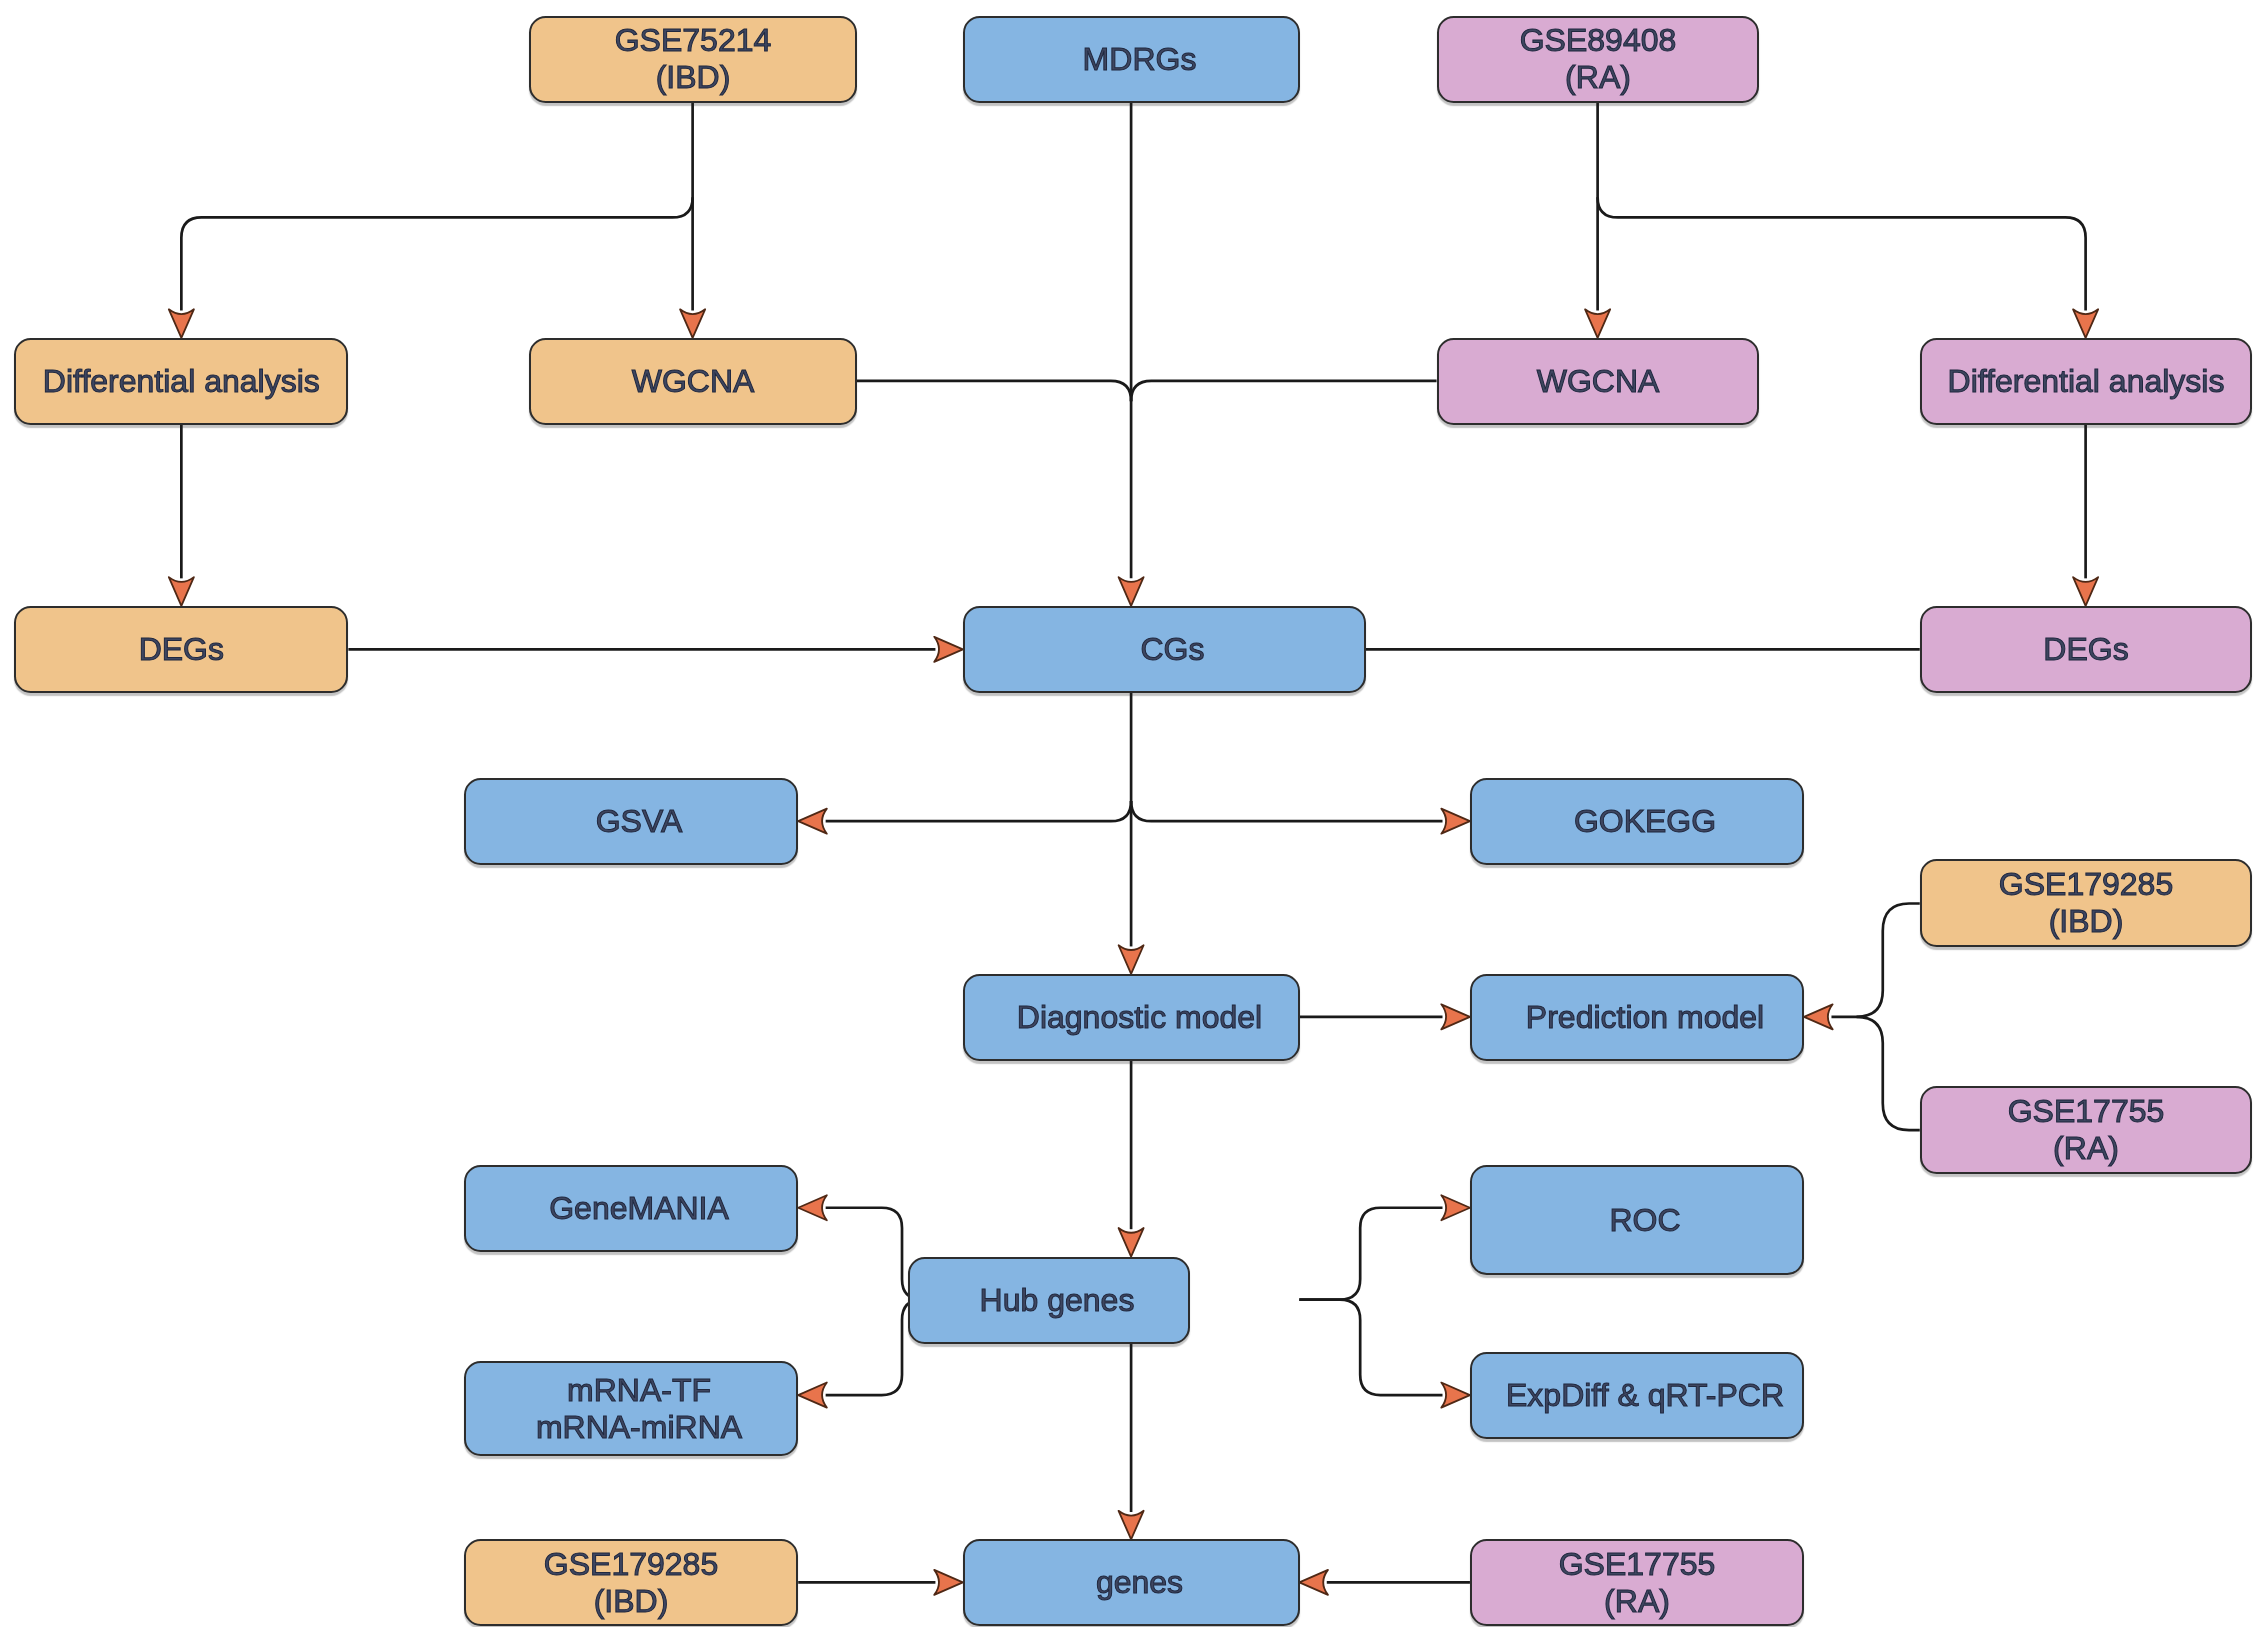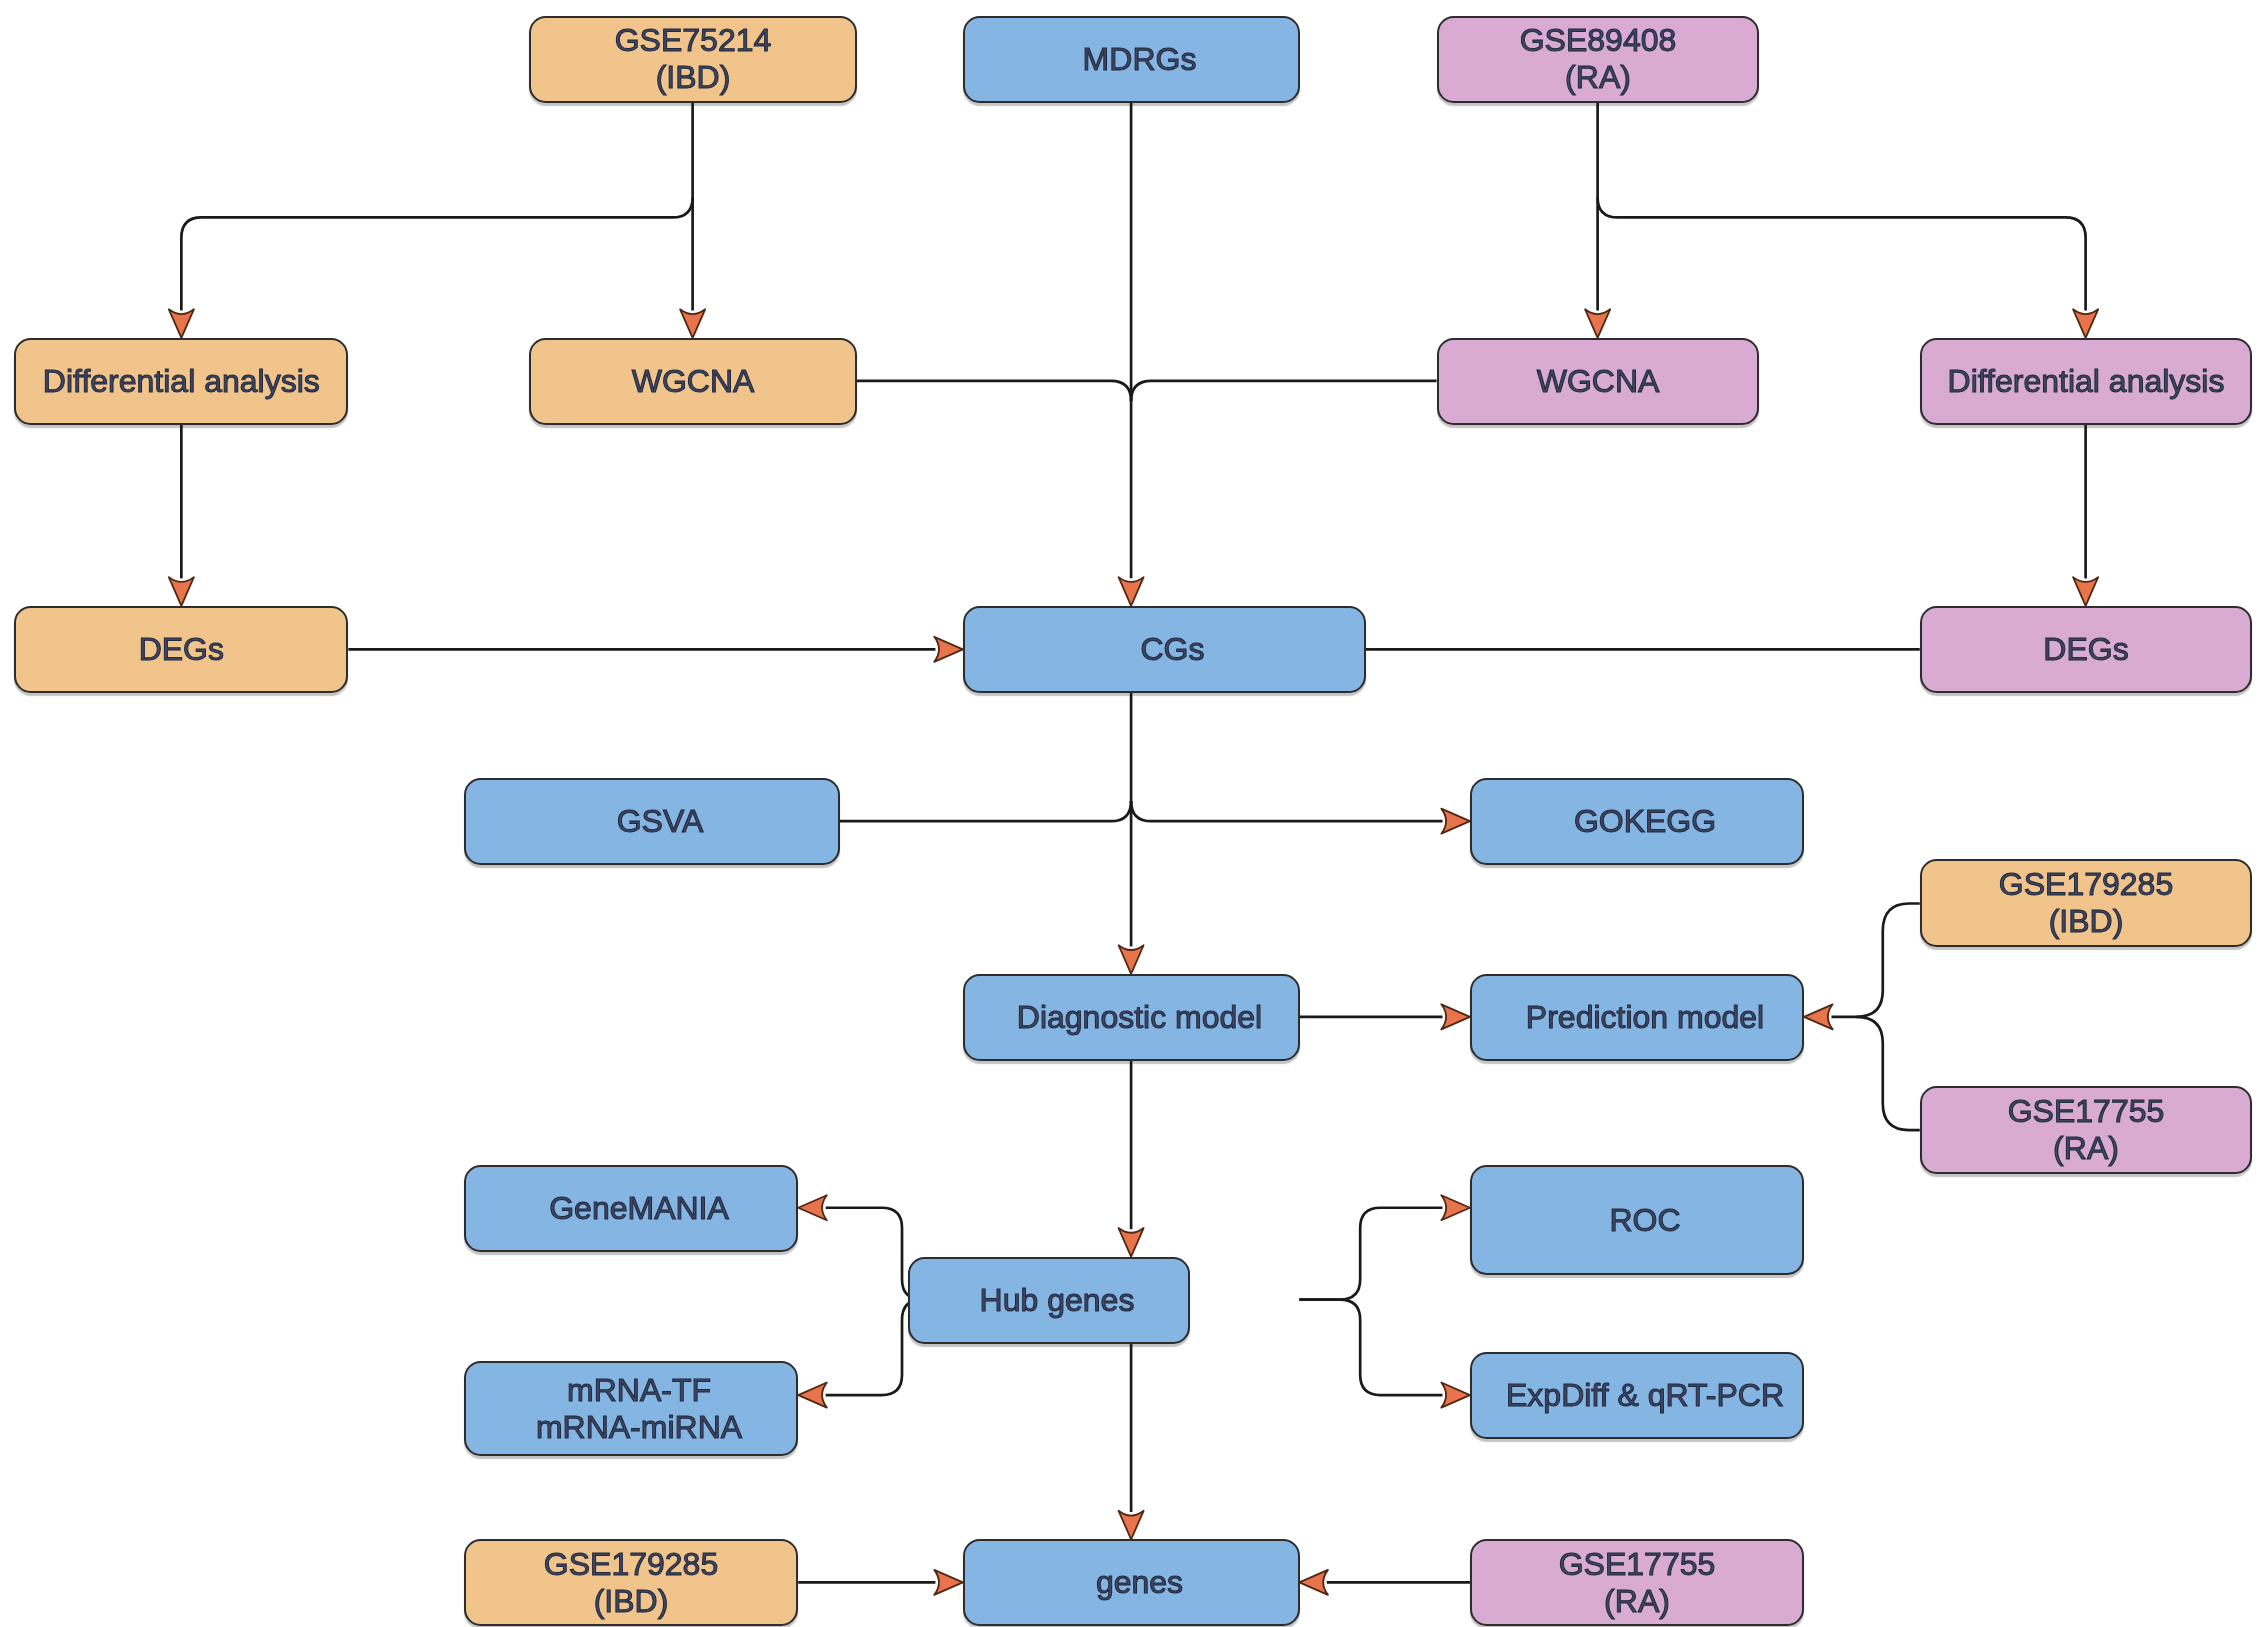--- a/index.html
+++ b/index.html
@@ -117,21 +117,21 @@
   <div class="node orange" style="left:14.3px;top:606px;width:334px;height:87px">
     <span class="line">DEGs</span>
   </div>
   <div class="node blue" style="left:963px;top:606px;width:403px;height:87px">
     <span class="line">CGs</span>
   </div>
   <div class="node pink" style="left:1920px;top:606px;width:332px;height:87px">
     <span class="line">DEGs</span>
   </div>
 
-  <div class="node blue" style="left:464px;top:778px;width:376px;height:87px">
+  <div class="node blue" style="left:464px;top:778px;width:334px;height:87px">
     <span class="line">GSVA</span>
   </div>
   <div class="node blue" style="left:1470px;top:778px;width:334px;height:87px">
     <span class="line">GOKEGG</span>
   </div>
   <div class="node orange" style="left:1920px;top:859px;width:332px;height:88px">
     <span class="line">GSE179285</span>
     <span class="line">(IBD)</span>
   </div>
 

